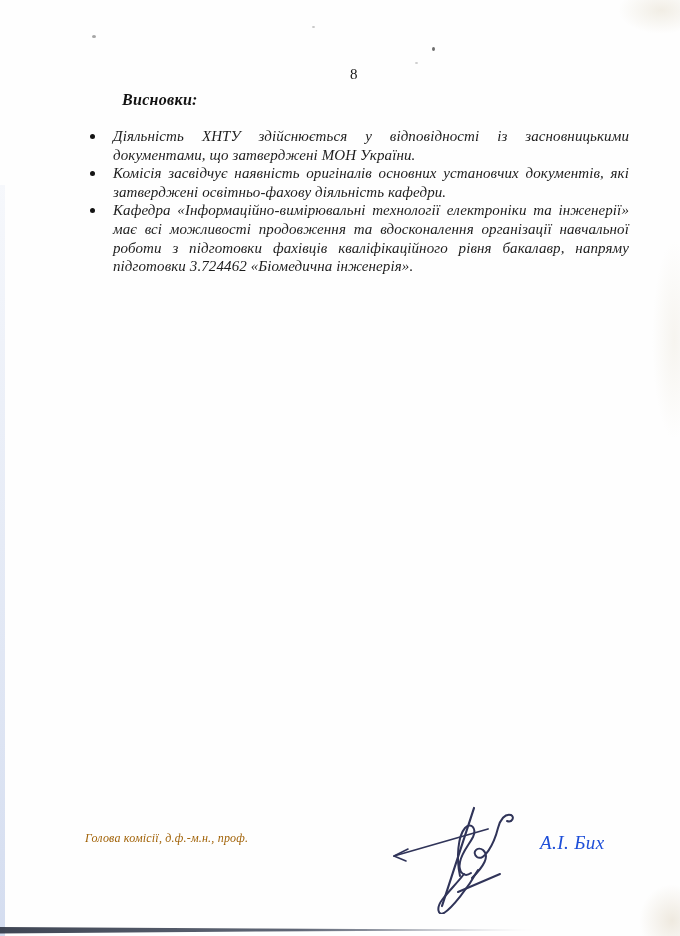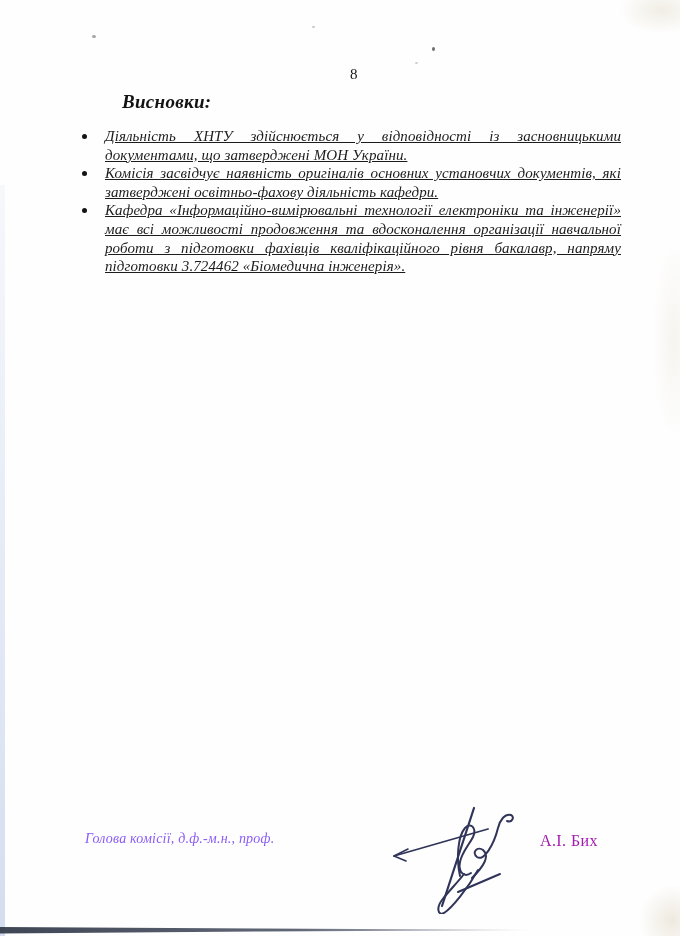--- a/index.html
+++ b/index.html
@@ -14,47 +14,47 @@
     color:#1c1c1c;
   }
   
   .page-number{
     position:absolute;top:66px;left:14px;width:680px;
     text-align:center;font-size:15px;letter-spacing:.5px;color:#161616;
   }
   
   .heading{
     position:absolute;left:122px;top:91px;
-    font-size:19px;font-weight:bold;font-style:italic;color:#121212;
+    font-size:16px;font-weight:bold;font-style:italic;color:#121212;
     letter-spacing:.3px;
   }
   
   .bullet-list{
-    position:absolute;left:80px;top:127px;width:541px;text-decoration:underline;
+    position:absolute;left:88px;top:127px;width:541px;
   }
   .bullet-item{
     position:relative;padding-left:25px;margin:0;
   }
   .bullet-item p{
     margin:0;width:516px;
     font-style:italic;font-size:15px;line-height:18.6px;
     text-align:justify;color:#1c1c1c;letter-spacing:.1px;
   }
   .bullet-dot{
     position:absolute;left:2px;top:6.5px;width:5px;height:5px;
     border-radius:50%;background:#141414;
   }
   
   .footer-title{
     position:absolute;left:85px;top:831px;
-    font-style:italic;font-size:14px;color:#8b5cf6;letter-spacing:.2px;
+    font-style:italic;font-size:12px;color:#a16207;letter-spacing:.2px;
   }
   .signer-name{
     position:absolute;left:540px;top:832px;
-    font-size:16px;color:#a21caf;letter-spacing:.4px;
+    font-style:italic;font-size:19px;color:#1d4ed8;letter-spacing:.4px;
   }
   .signature{
     position:absolute;left:372px;top:782px;width:145px;height:132px;
   }
   
   .scan-left-strip{
     position:absolute;left:0;top:185px;width:5px;height:751px;
     background:linear-gradient(to bottom, rgba(200,212,238,0.15), rgba(178,194,228,0.55));
   }
   .scan-bottom-bar{

